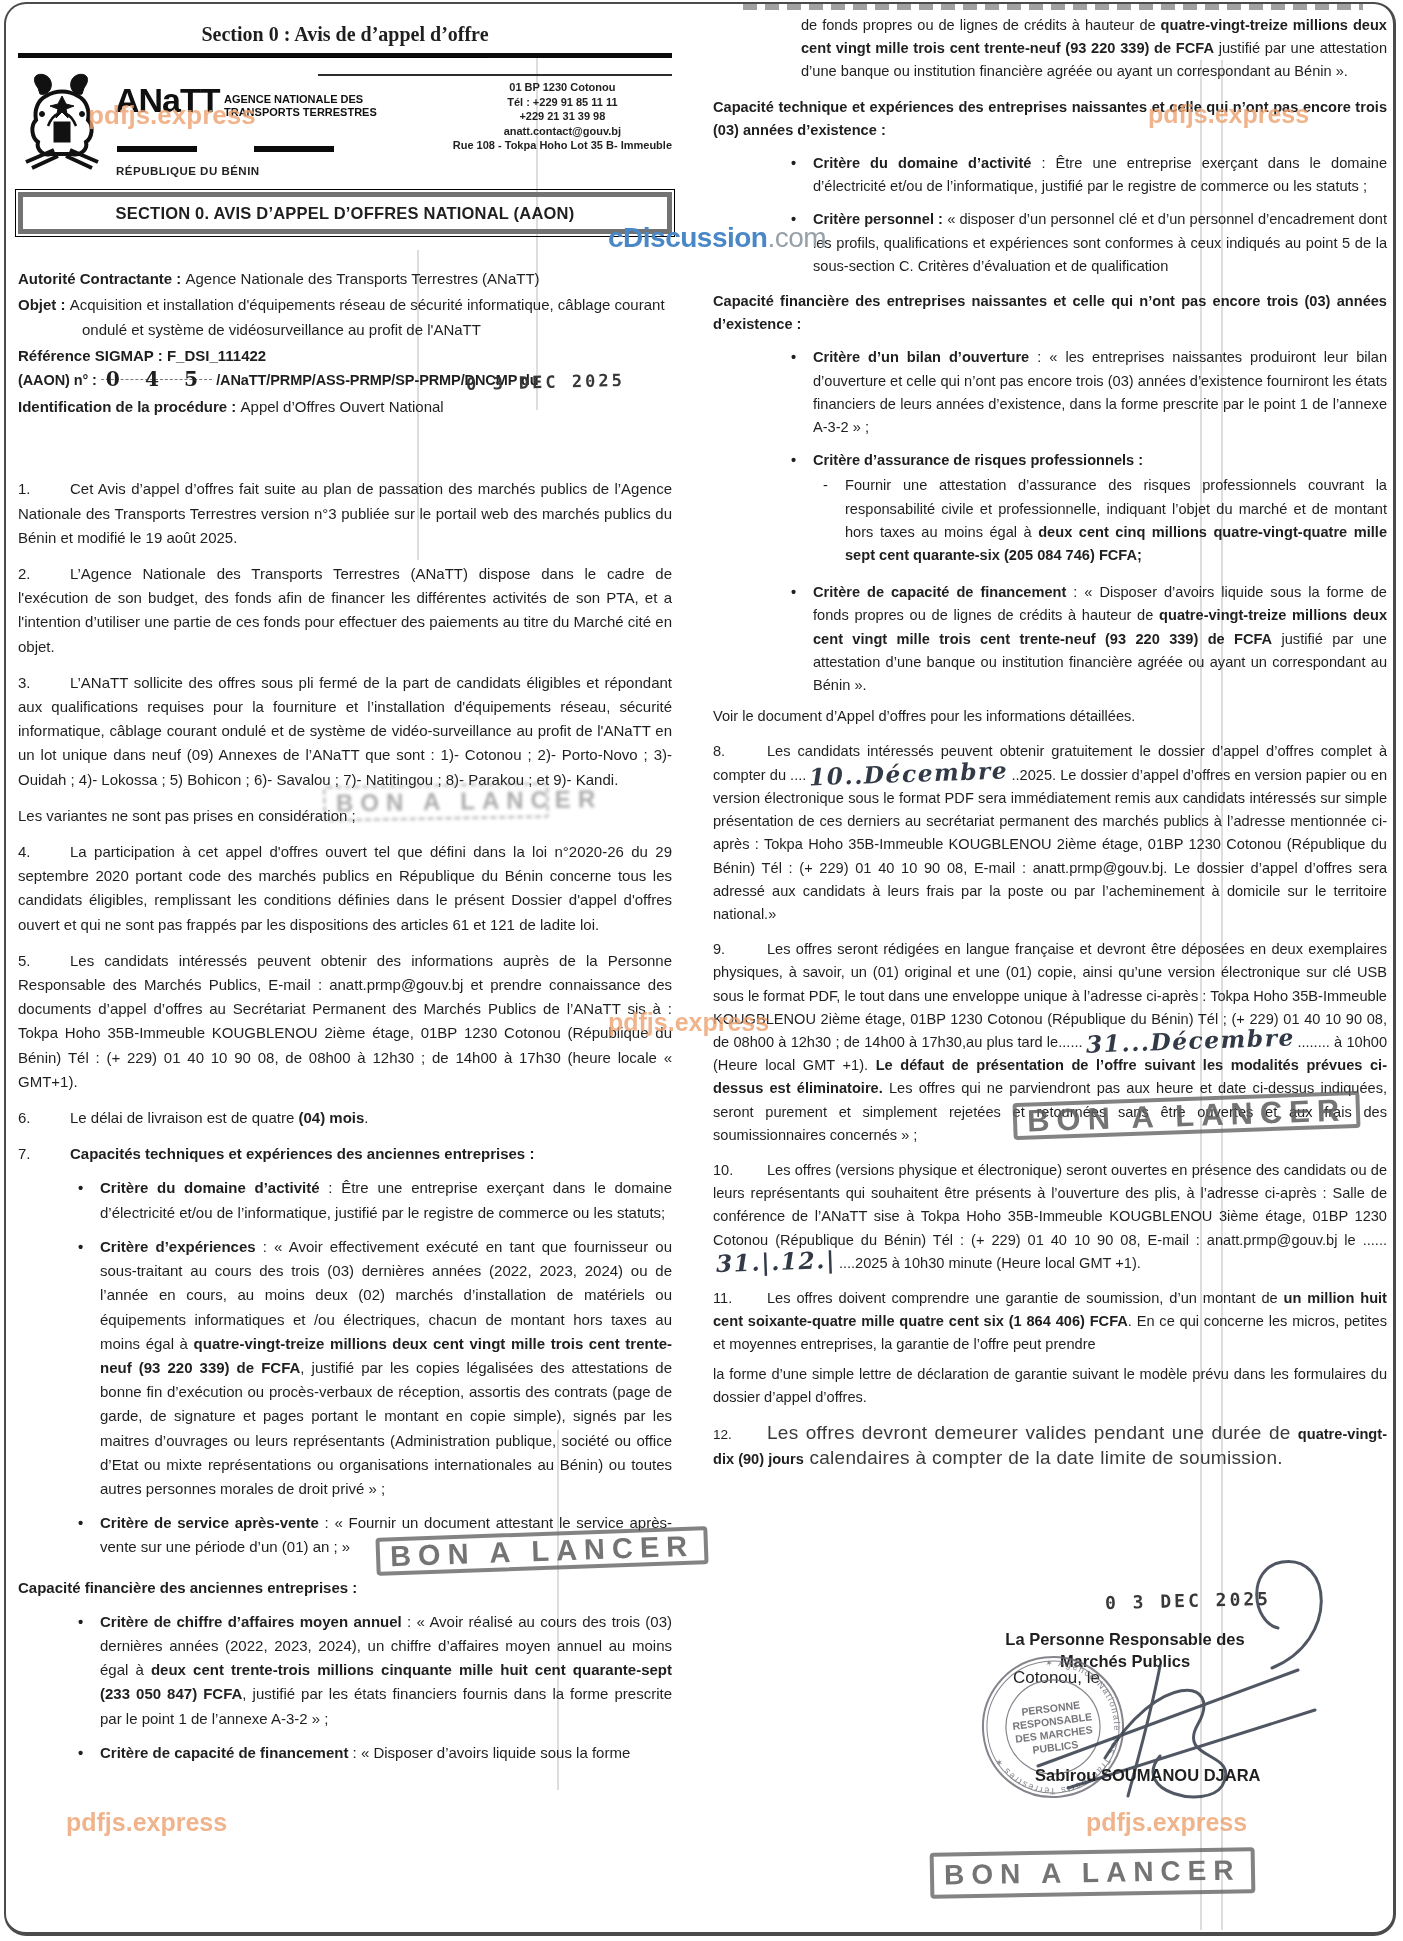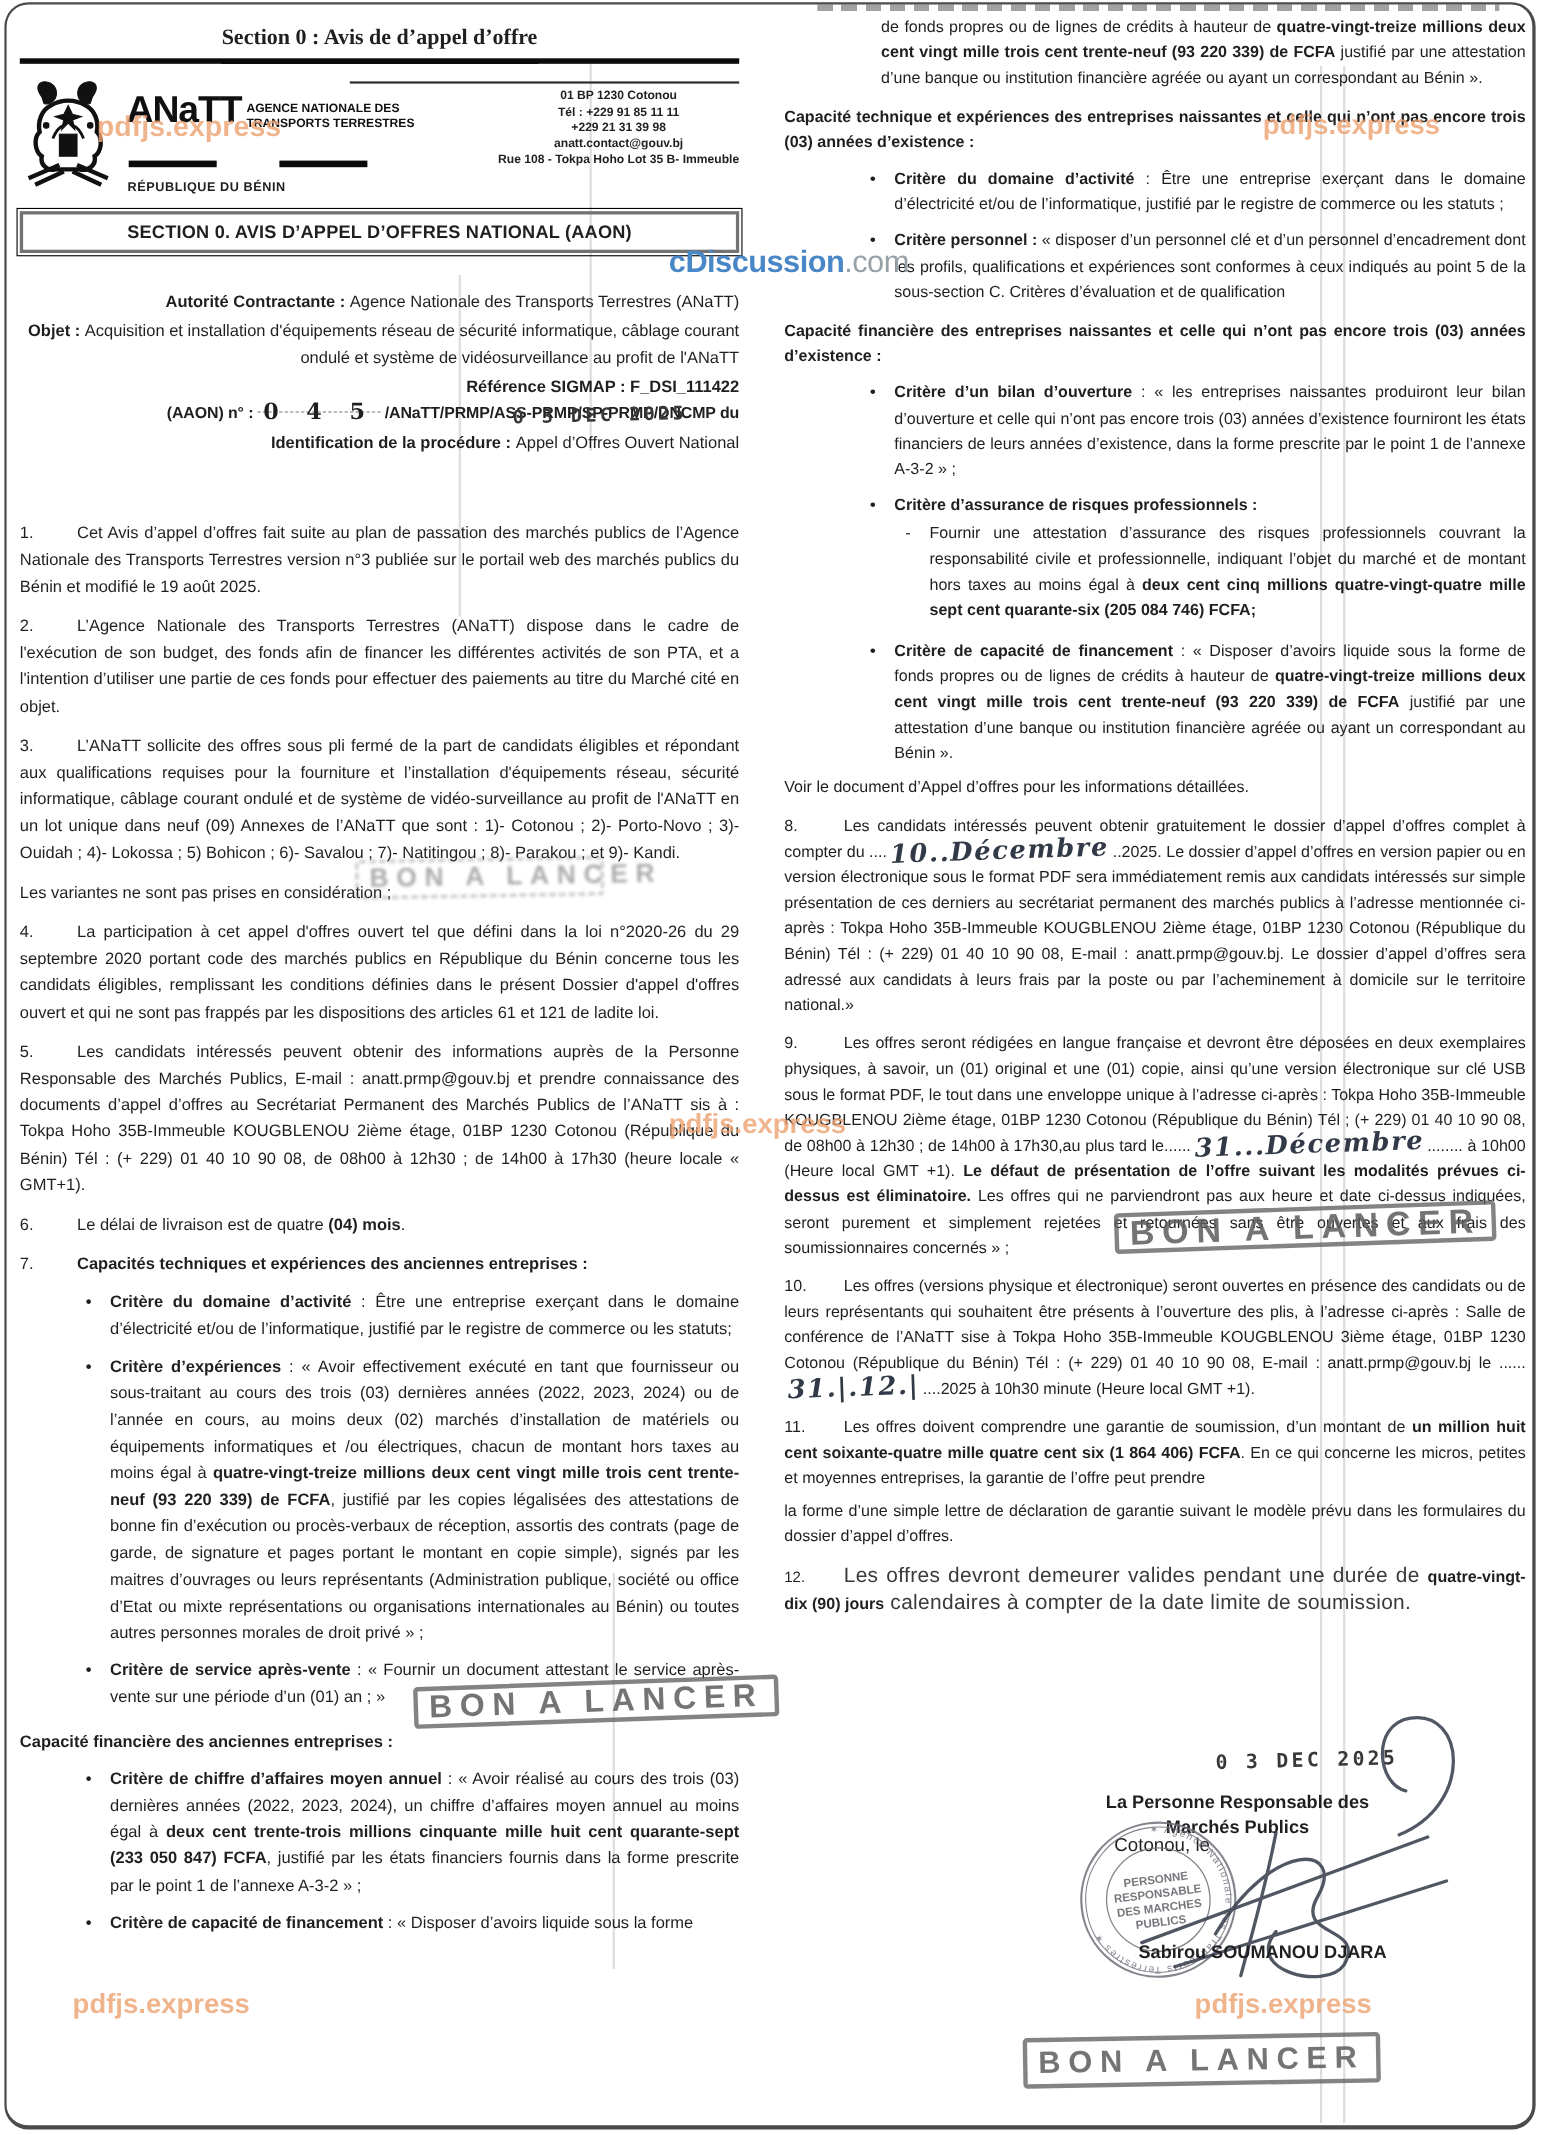--- a/index.html
+++ b/index.html
@@ -36,24 +36,24 @@
   .doc-title{text-align:center;margin-top:14px;font-family:"Liberation Serif",serif;font-weight:700;font-size:20px;}
   .doc-title span{border-bottom:1.5px solid #000;padding-bottom:12px;}
   .title-rule{height:5px;background:#0b0b0b;margin-top:7px;}
   .header-row{position:relative;height:118px;margin-top:4px;text-align:left;}
   .logo-anatt{position:absolute;left:97px;top:26px;font-size:34px;font-weight:700;letter-spacing:-1px;color:#101010;}
   .logo-tagline{position:absolute;left:206px;top:31px;width:160px;font-size:11px;font-weight:700;line-height:13px;color:#101010;}
   .bar{position:absolute;height:6px;background:#0b0b0b;top:84px;}
   .logo-country{position:absolute;left:98px;top:97px;font-size:11.5px;font-weight:700;letter-spacing:.5px;}
   .contact{position:absolute;right:0;top:18px;text-align:center;font-size:11px;font-weight:700;line-height:14.5px;}
   .contact-topline{position:absolute;right:0;top:12px;width:354px;height:2px;background:#2d2d2d;}
-  .section-box{margin-top:12px;border:3px solid #737373;outline:1px solid #000;outline-offset:2px;text-align:center;font-weight:700;font-size:16.5px;padding:4px 2px;letter-spacing:.2px;}
-
-  
-  .meta{margin-top:32px;line-height:25.5px;text-align:right;}
+  .section-box{margin-top:12px;border:5px solid #737373;outline:1px solid #000;outline-offset:2px;text-align:center;font-weight:700;font-size:16.5px;padding:4px 2px;letter-spacing:.2px;}
+
+  
+  .meta{margin-top:32px;line-height:25.5px;text-align:left;}
   .meta-objet{padding-left:64px;text-indent:-64px;}
   .meta-aaon{font-size:14.5px;letter-spacing:-.1px;position:relative;}
   .hwnum{font-family:"DejaVu Serif",serif;font-weight:700;font-size:1.4em;letter-spacing:9px;padding:0 5px;border-bottom:1px dashed #777;display:inline-block;line-height:0;position:relative;top:1px;}
 
   
   .hw{font-family:"DejaVu Serif",serif;font-style:italic;font-weight:700;font-size:1.6em;display:inline-block;line-height:0;transform:rotate(-2deg);color:#323a47;letter-spacing:1.5px;margin:0 3px;position:relative;top:2px;}
   .datestamp{font-family:"DejaVu Sans Mono",monospace;font-weight:700;color:#383838;letter-spacing:3px;transform:rotate(-1.5deg);white-space:nowrap;}
   .bon{position:absolute;border:4px solid rgba(96,96,96,.78);color:rgba(92,92,92,.85);font-weight:700;letter-spacing:7px;text-align:center;transform:rotate(-2deg);border-radius:4px;padding:3px 10px;white-space:nowrap;z-index:20;background:rgba(255,255,255,0);}
   .bon.faded{border:3px dashed rgba(90,90,90,.55);filter:blur(1.4px);opacity:.6;transform:rotate(-1deg);}
 

